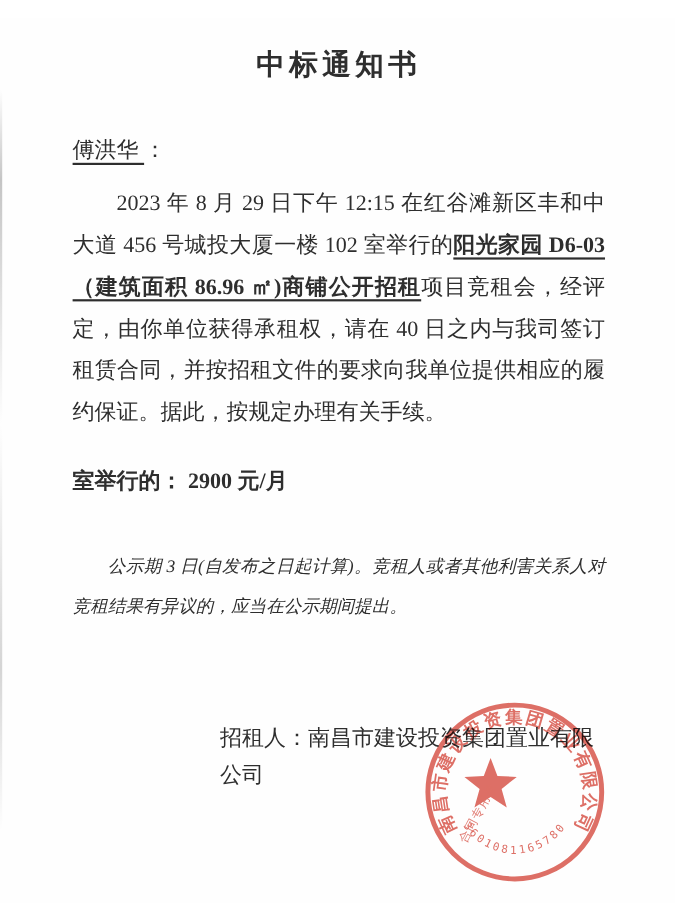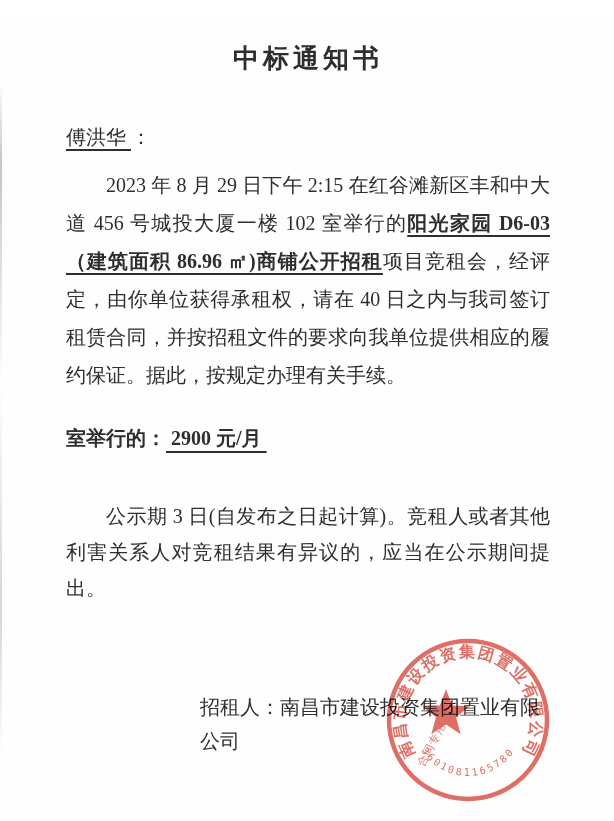--- a/index.html
+++ b/index.html
@@ -51,25 +51,26 @@
     text-align: justify;
     text-indent: 2em;
   }
   .bold-u { font-weight: 700; text-decoration: underline; text-underline-offset: 5px; text-decoration-thickness: 1.5px; }
   .result-line {
     margin-top: 28px;
     font-size: 20px;
     font-weight: 700;
     line-height: 32px;
   }
-  .result-value { white-space: pre; text-decoration: underline; text-underline-offset: 6px; text-decoration-thickness: 1.5px; }
+  .result-value { white-space: pre; text-underline-offset: 6px; text-decoration-thickness: 1.5px; }
   .notice-block {
     margin-top: 44px;
-    font-size: 20px;
+    font-size: 16px;
     line-height: 36px;
+    font-style: italic;
   }
   .notice-para { text-align: justify; text-indent: 2em; }
   .info-line { padding-left: 30px; }
   .signer-line {
     margin-top: 84px;
     padding-left: 134px;
     font-size: 20px;
     line-height: 34px;
   }
   .seal {
@@ -105,21 +106,21 @@
 </head>
 <body>
 
 <div class="page">
   <div class="content">
 
     <div class="doc-title">中标通知书</div>
 
     <div class="recipient"><span class="u">傅洪华 </span><span>：</span></div>
 
-    <div class="para"><span>2023 年 8 月 29 日下午 2:15 在红谷滩新区丰和中大道 456 号城投大厦一楼 102 室举行的</span><span class="bold-u">阳光家园 D6-03（建筑面积 86.96 ㎡)商铺公开招租</span><span>项目竞租会，经评定，由你单位获得承租权，请在 40 日之内与我司签订租赁合同，并按招租文件的要求向我单位提供相应的履约保证。据此，按规定办理有关手续。</span></div>
+    <div class="para"><span>2023 年 8 月 29 日下午 12:15 在红谷滩新区丰和中大道 456 号城投大厦一楼 102 室举行的</span><span class="bold-u">阳光家园 D6-03（建筑面积 86.96 ㎡)商铺公开招租</span><span>项目竞租会，经评定，由你单位获得承租权，请在 40 日之内与我司签订租赁合同，并按招租文件的要求向我单位提供相应的履约保证。据此，按规定办理有关手续。</span></div>
 
     <div class="result-line"><span>室举行的：</span><span class="result-value"> 2900 元/月 </span></div>
 
     <div class="notice-block">
       <div class="notice-para">公示期 3 日(自发布之日起计算)。竞租人或者其他利害关系人对竞租结果有异议的，应当在公示期间提出。</div>
     </div>
 
     <div class="signer-line">招租人：南昌市建设投资集团置业有限公司</div>
 
   </div>

